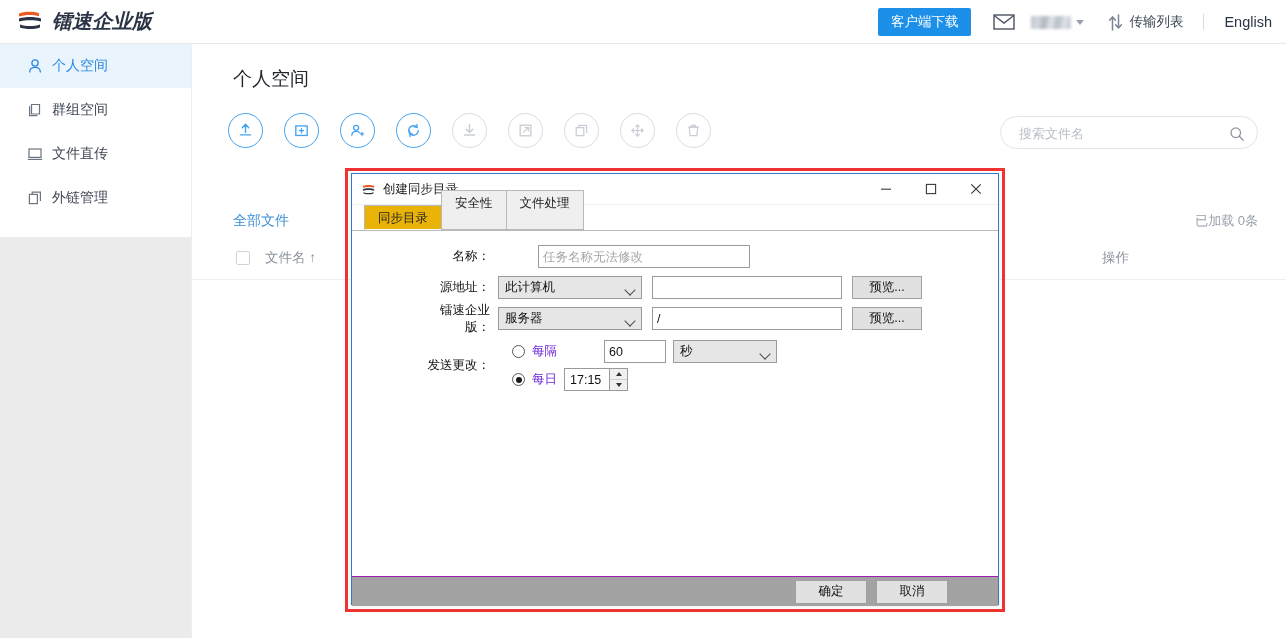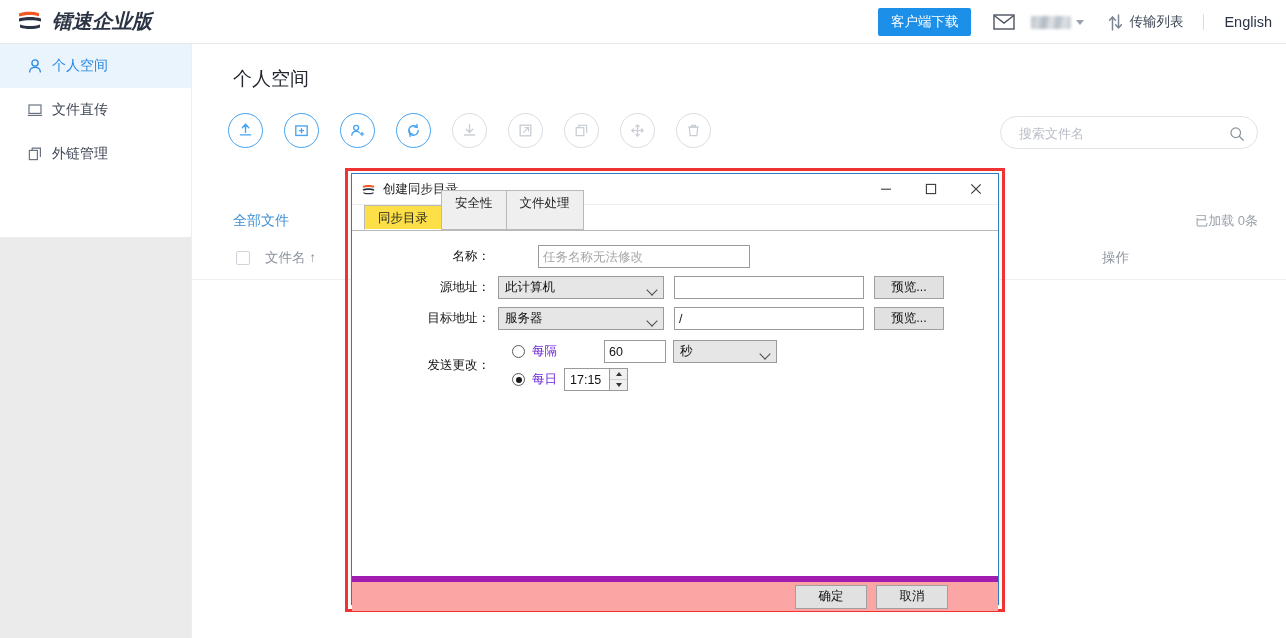--- a/index.html
+++ b/index.html
@@ -190,21 +190,21 @@
     border-bottom: 1px solid #b9b9b9;
     display: flex; align-items: flex-end; padding-left: 12px;
   }
   .tab {
     height: 40px; line-height: 24px;
     padding: 0 13px; font-size: 12.5px; color: #1f1f1f;
     background: #efefef; border: 1px solid #b9b9b9;
     margin-right: -1px; cursor: pointer; box-sizing: border-box;
   }
   .tab.active {
-    background: #fde047; border-bottom: 1px solid #ffffff;
+    background: #eab308; border-bottom: 1px solid #ffffff;
     height: 25px; line-height: 24px;
   }
 
   .form { position: relative; padding-top: 14px; }
   .frow {
     position: relative; display: flex; align-items: center;
     margin-left: 64px; margin-bottom: 8px; height: 23px;
   }
   .flabel {
     width: 74px; text-align: right; font-size: 12.5px; color: #111;
@@ -212,21 +212,21 @@
   }
   .w-input {
     height: 23px; border: 1px solid #9a9a9a; background: #ffffff;
     font-size: 12.5px; color: #111; box-sizing: border-box;
     padding: 0 4px; outline: none;
     font-family: "Liberation Sans", sans-serif;
     margin-left: 40px;
   }
   .w-input::placeholder { color: #a6a6a6; }
   .w-select {
-    position: relative; height: 23px; width: 166px;
+    position: relative; height: 23px; width: 144px;
     border: 1px solid #9a9a9a; background: #e6e6e6;
     box-sizing: border-box; font-size: 12.5px; color: #111;
     display: flex; align-items: center; padding-left: 6px; cursor: pointer;
   }
   .w-select .chev {
     position: absolute; right: 7px; top: 9px;
     width: 7px; height: 7px;
     border-left: 1.3px solid #4a4a4a; border-bottom: 1.3px solid #4a4a4a;
     transform: rotate(-45deg);
   }
@@ -267,22 +267,22 @@
     display: flex; flex-direction: column;
   }
   .spin-btns div {
     flex: 1; display: flex; align-items: center; justify-content: center; cursor: pointer;
   }
   .spin-btns div:first-child { border-bottom: 1px solid #d0d0d0; }
   .ar-up { width: 0;height: 0;border-left: 3.5px solid transparent;border-right: 3.5px solid transparent;border-bottom: 4px solid #333; }
   .ar-dn { width: 0;height: 0;border-left: 3.5px solid transparent;border-right: 3.5px solid transparent;border-top: 4px solid #333; }
 
   .dlg-footer {
-    position: relative; height: 29px; background: #fca5a5;
-    border-top: 6px solid #a21caf;
+    position: relative; height: 29px; background: #a3a3a3;
+    border-top: 1px solid #a21caf;
     display: flex; align-items: center; justify-content: flex-end;
     padding-right: 50px; gap: 9px;
   }
   .f-btn {
     width: 72px; height: 24px; border: 1px solid #a0a0a0;
     background: #e1e1e1; font-size: 12.5px; color: #111;
     display: flex; align-items: center; justify-content: center; cursor: pointer;
     box-sizing: border-box;
   }
 </style>
@@ -333,20 +333,29 @@
     <div class="nav-item active">
       <span class="nv-ic">
         <svg width="16" height="16" viewBox="0 0 16 16">
           <circle cx="8" cy="5" r="3.1" fill="none" stroke="#2b8ae0" stroke-width="1.3"></circle>
           <path d="M2.6 14.4 C2.6 10.8 5 9.3 8 9.3 C11 9.3 13.4 10.8 13.4 14.4" fill="none" stroke="#2b8ae0" stroke-width="1.3"></path>
         </svg>
       </span>
       <span>个人空间</span>
     </div>
 
+    <div class="nav-item">
+      <span class="nv-ic">
+        <svg width="16" height="16" viewBox="0 0 16 16">
+          <path d="M4.5 2.5 L12.5 2.5 L12.5 12 L4.5 12 Z" fill="none" stroke="#6b7480" stroke-width="1.2"></path>
+          <path d="M2.6 4.2 L2.6 13.6 L10.4 13.6" fill="none" stroke="#6b7480" stroke-width="1.2"></path>
+        </svg>
+      </span>
+      <span>群组空间</span>
+    </div>
 
     <div class="nav-item">
       <span class="nv-ic">
         <svg width="16" height="16" viewBox="0 0 16 16">
           <rect x="2" y="3" width="12" height="8.4" fill="none" stroke="#6b7480" stroke-width="1.2"></rect>
           <path d="M0.8 13.4 L15.2 13.4" stroke="#6b7480" stroke-width="1.2"></path>
         </svg>
       </span>
       <span>文件直传</span>
     </div>
@@ -493,21 +502,21 @@
           <div class="flabel">源地址：</div>
           <div class="w-select">
             <span>此计算机</span>
             <span class="chev"></span>
           </div>
           <input class="w-input" style="width: 190px; margin-left: 10px;">
           <div class="w-btn" style="margin-left:10px;">预览...</div>
         </div>
 
         <div class="frow">
-          <div class="flabel">目标地址：</div>
+          <div class="flabel">镭速企业版：</div>
           <div class="w-select">
             <span>服务器</span>
             <span class="chev"></span>
           </div>
           <input class="w-input" style="width: 190px; margin-left: 10px;" value="/">
           <div class="w-btn" style="margin-left:10px;">预览...</div>
         </div>
 
         <div class="frow-sched">
           <div class="sched-label">发送更改：</div>

